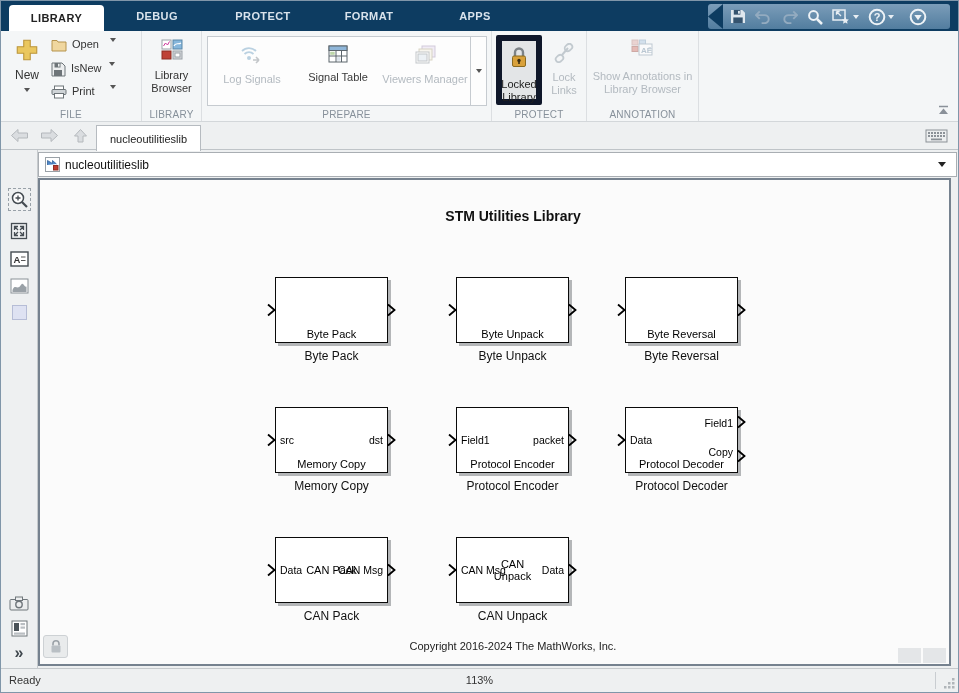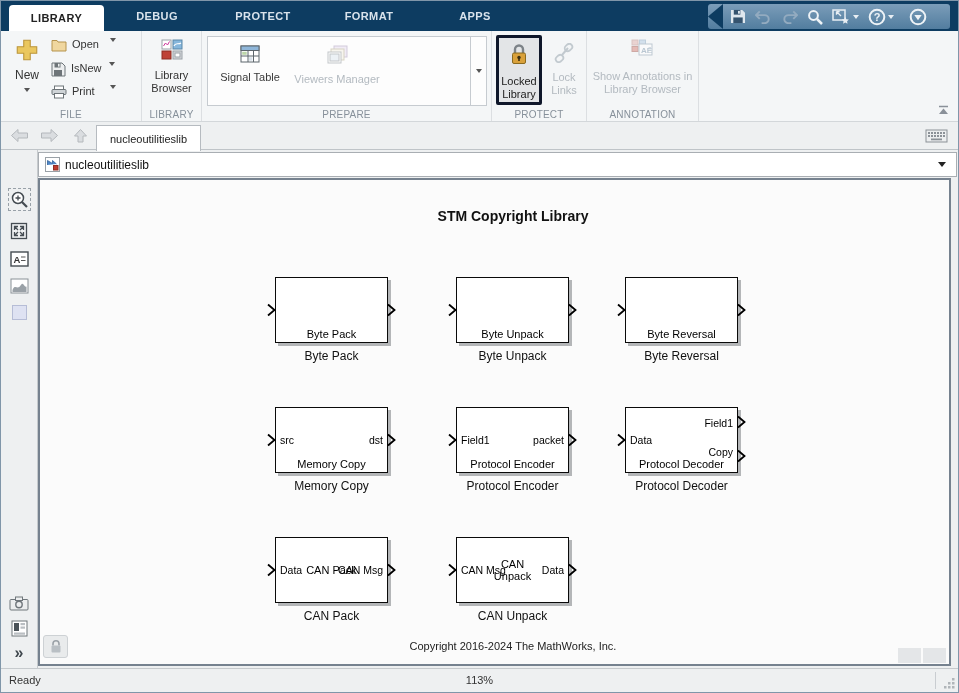--- a/index.html
+++ b/index.html
@@ -34,21 +34,21 @@
   .sec-prepare { width:290px; }
   .gallery { position:absolute; left:5px; top:5px; width:280px; height:70px; background:#fdfdfd; border:1px solid #c6cbd0; display:flex; }
   .gitem { display:flex; flex-direction:column; align-items:center; justify-content:flex-start; padding-top:8px; }
   .gitem .txt { font-size:11px; text-align:center; line-height:13px; margin-top:4px; }
   .gitem.dis .txt { color:#b3bac0; }
   .gitem .txt.en { color:#3a3a3a; }
   .gdrop { width:16px; border-left:1px solid #c6cbd0; display:flex; align-items:center; justify-content:center; margin-left:auto; }
   .sec-protect { width:95px; display:flex; padding:4px 2px 14px 4px; gap:2px; }
   .pbtn { display:flex; flex-direction:column; align-items:center; padding-top:5px; }
   .pbtn .txt { font-size:11px; text-align:center; line-height:13px; margin-top:4px; }
-  .pbtn.on { background:#e3e5e7; border:3px solid #0f172a; border-radius:2px; width:46px; height:70px; }
+  .pbtn.on { background:#e3e5e7; border:6px solid #0f172a; border-radius:2px; width:46px; height:70px; }
   .pbtn.on .txt { color:#222; }
   .pbtn.dis { width:40px; }
   .pbtn.dis .txt { color:#b3bac0; }
   .sec-annot { width:112px; }
   .abtn { display:flex; flex-direction:column; align-items:center; padding-top:8px; }
   .abtn .txt { font-size:11px; color:#b3bac0; text-align:center; line-height:13px; margin-top:6px; width:108px; }
   .collapse-btn { position:absolute; right:8px; bottom:5px; line-height:0; }
 
   
   .docbar { position:absolute; top:121px; left:0; right:0; height:28px; background:#eef0f1; border-bottom:1px solid #bfc4c8; }
@@ -221,20 +221,30 @@
               <rect x="14" y="14" width="5" height="4" fill="#fff" stroke="#9aa1a7"></rect>
             </svg>
         </span>
         <span class="txt">Library Browser</span>
       </div>
       <div class="seclabel">LIBRARY</div>
     </div>
 
     <div class="rsec sec-prepare">
       <div class="gallery">
+        <div class="gitem dis" style="width:88px">
+          <span style="opacity:.5">
+            <svg width="24" height="20" viewBox="0 0 24 20">
+                <circle cx="9" cy="13" r="2" fill="#7aa7c7"></circle>
+                <path d="M4.5 9 a6.5 6.5 0 0 1 9 0 M2 6 a10 10 0 0 1 14 0" stroke="#7aa7c7" fill="none" stroke-width="1.8"></path>
+                <path d="M13 15 h6 M19 15 l-3-3 M19 15 l-3 3" stroke="#8a9197" fill="none" stroke-width="1.6"></path>
+              </svg>
+          </span>
+          <span class="txt">Log Signals</span>
+        </div>
         <div class="gitem" style="width:84px">
           <span>
             <svg width="20" height="18" viewBox="0 0 20 18">
                 <rect x="1" y="1" width="18" height="16" fill="#fff" stroke="#5d666d"></rect>
                 <rect x="1" y="1" width="18" height="4.5" fill="#8fb6d9" stroke="#5d666d"></rect>
                 <line x1="8" y1="5.5" x2="8" y2="17" stroke="#5d666d"></line>
                 <line x1="13.5" y1="5.5" x2="13.5" y2="17" stroke="#5d666d"></line>
                 <line x1="1" y1="11" x2="19" y2="11" stroke="#5d666d"></line>
                 <rect x="2.2" y="6.8" width="4.5" height="3" fill="#bcd6a8"></rect>
                 <rect x="9" y="12.2" width="3.3" height="3.5" fill="#d9e2ea"></rect>
@@ -420,21 +430,21 @@
               <rect x="9.5" y="3" width="4.5" height="2.2" fill="#b9bec2"></rect>
               <rect x="9.5" y="6.5" width="4.5" height="2.2" fill="#b9bec2"></rect>
               <rect x="3" y="12.5" width="11" height="2.2" fill="#b9bec2"></rect>
             </svg>
         </span>
         <span class="palbtn" style="font-size:16px;line-height:14px;color:#3f474d;font-weight:bold">»</span>
       </div>
     </div>
 
     <div class="canvas">
-      <div class="canvas-title">STM Copyright Library</div>
+      <div class="canvas-title">STM Utilities Library</div>
 
       <div class="blk" style="left:235px;top:97px">
         <div class="blk-body">
           <span class="blk-inner">Byte Pack</span>
         </div>
         <span class="port pin"><svg width="9" height="13" viewBox="0 0 9 13">
               <path d="M1 1 L7.5 6.5 L1 12" fill="none" stroke="#000" stroke-width="1.8"></path>
             </svg></span>
         <span class="port pout"><svg width="9" height="13" viewBox="0 0 9 13">
               <path d="M1 1 L7.5 6.5 L1 12" fill="none" stroke="#000" stroke-width="1.8"></path>

